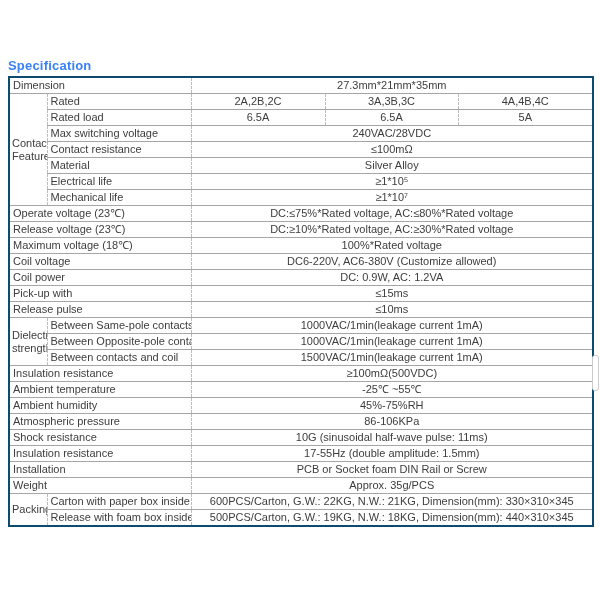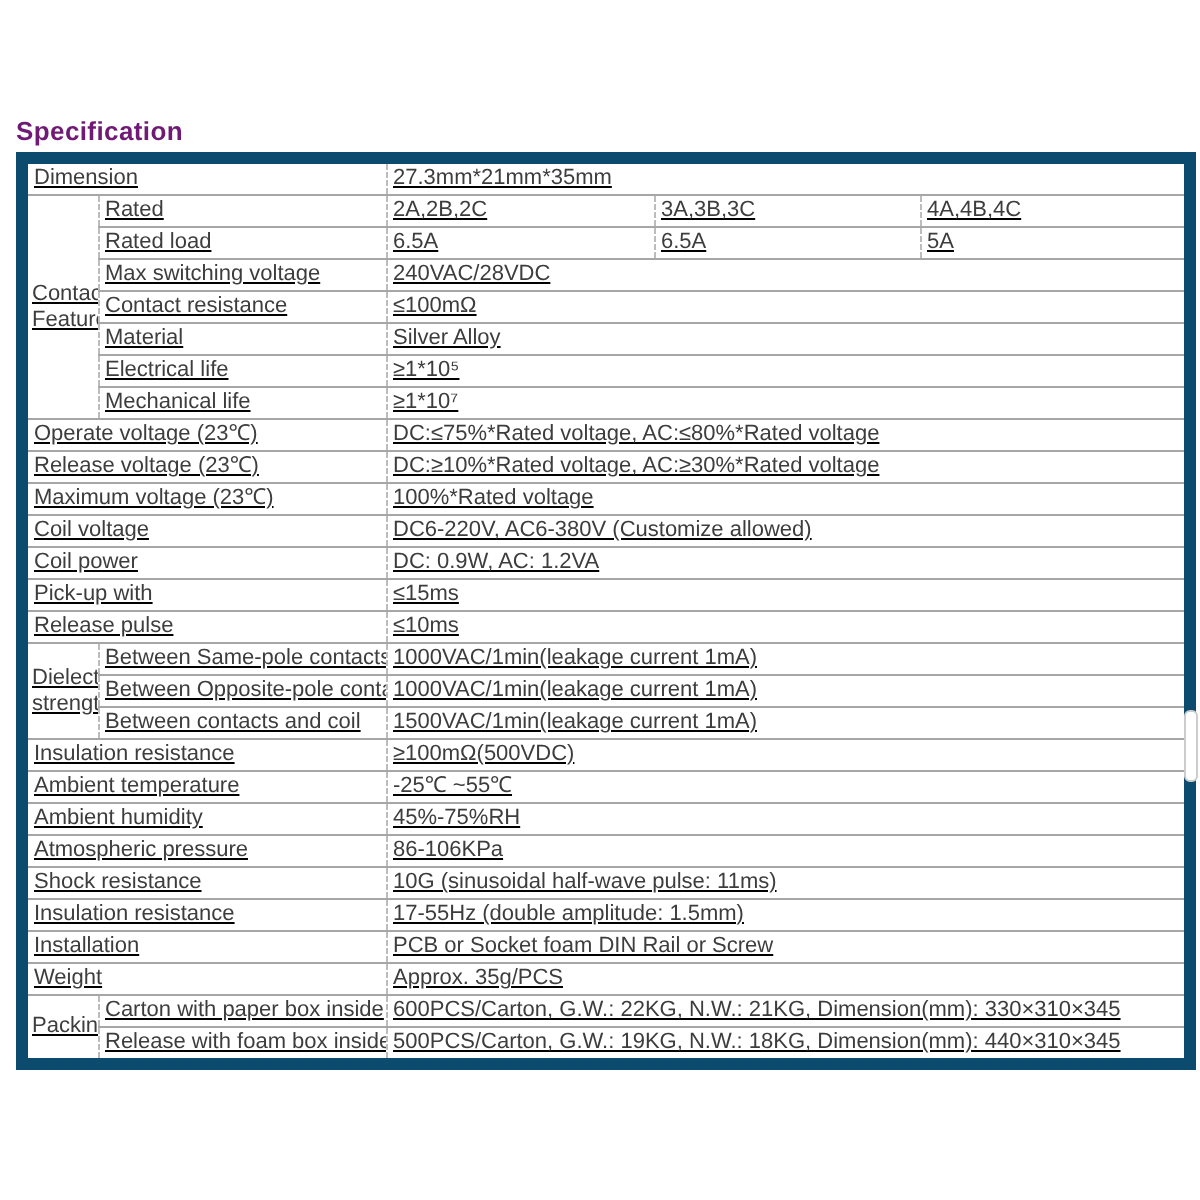--- a/index.html
+++ b/index.html
@@ -13,30 +13,29 @@
   }
   .page {
     position: relative;
     width: 600px;
     height: 600px;
   }
   .title {
     margin: 58px 0 3px 8px;
     font-size: 13px;
     font-weight: bold;
-    color: #701a75;
+    color: #3b82f6;
     letter-spacing: 0.2px;
   }
   table.spec {
     border-collapse: collapse;
     table-layout: fixed;
     margin-left: 8px;
     width: 584px;
-    border: 6px solid #0c4a6e;
-    text-decoration: underline;
+    border: 2px solid #0c4a6e;
   }
   table.spec td {
     height: 15px;
     line-height: 15px;
     font-size: 11px;
     color: #3d3d3d;
     padding: 0 3px;
     overflow: hidden;
     white-space: nowrap;
     border-top: 1px solid #a6a6a6;
@@ -46,21 +45,21 @@
   }
   table.spec td.group {
     text-align: left;
     vertical-align: middle;
     white-space: normal;
     line-height: 13px;
     padding: 0 2px;
   }
   table.spec td.label { text-align: left; }
   table.spec td.sublabel { text-align: left; }
-  table.spec td.val { text-align: left; }
+  table.spec td.val { text-align: center; }
   .scroll-thumb {
     position: absolute;
     right: 1px;
     top: 297px;
     width: 5px;
     height: 34px;
     border: 1px solid #cccccc;
     border-radius: 3px;
     background: #ffffff;
   }
@@ -118,21 +117,21 @@
         </tr>
         <tr>
           <td class="label" colspan="2">Operate voltage (23℃)</td>
           <td class="val" colspan="3">DC:≤75%*Rated voltage, AC:≤80%*Rated voltage</td>
         </tr>
         <tr>
           <td class="label" colspan="2">Release voltage (23℃)</td>
           <td class="val" colspan="3">DC:≥10%*Rated voltage, AC:≥30%*Rated voltage</td>
         </tr>
         <tr>
-          <td class="label" colspan="2">Maximum voltage (23℃)</td>
+          <td class="label" colspan="2">Maximum voltage (18℃)</td>
           <td class="val" colspan="3">100%*Rated voltage</td>
         </tr>
         <tr>
           <td class="label" colspan="2">Coil voltage</td>
           <td class="val" colspan="3">DC6-220V, AC6-380V (Customize allowed)</td>
         </tr>
         <tr>
           <td class="label" colspan="2">Coil power</td>
           <td class="val" colspan="3">DC: 0.9W, AC: 1.2VA</td>
         </tr>

